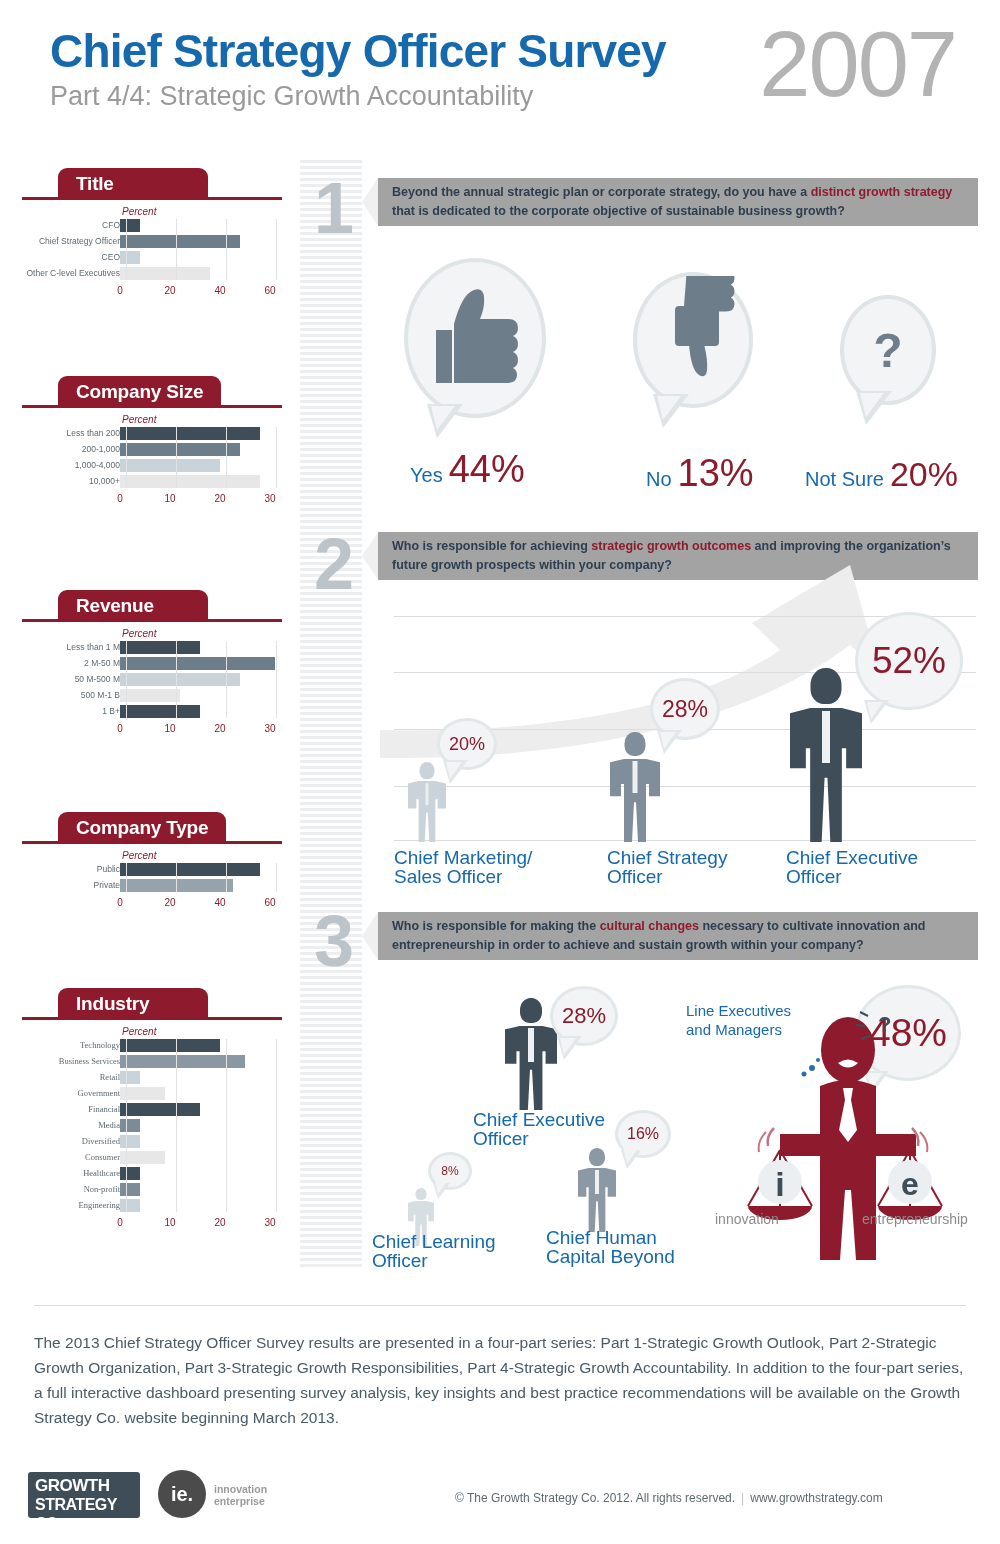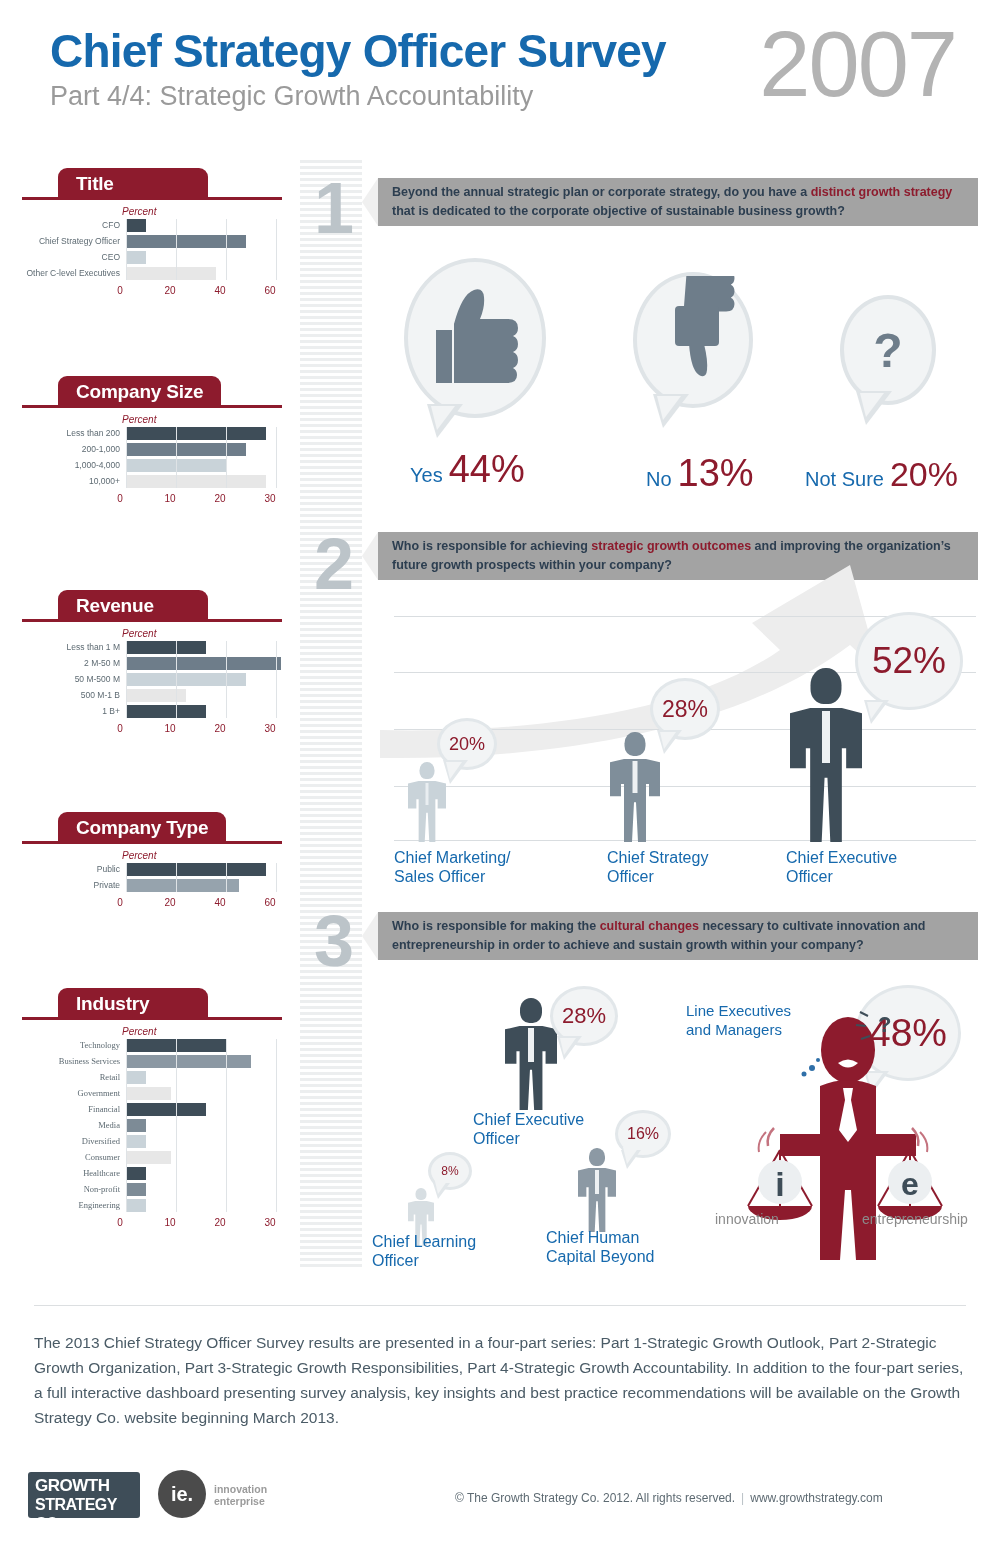--- a/index.html
+++ b/index.html
@@ -17,21 +17,21 @@
   .panel-head{position:relative;height:32px;}
   .panel-head .tab{position:absolute;left:36px;top:0;height:32px;min-width:150px;background:#8d1b2d;border-top-left-radius:9px;border-top-right-radius:9px;
       display:flex;align-items:center;padding:0 18px;box-sizing:border-box;}
   .panel-head .tab span{color:#fff;font-size:19px;font-weight:bold;letter-spacing:-0.2px;white-space:nowrap;}
   .panel-head .rule{position:absolute;left:0;bottom:0;width:260px;height:3px;background:#8d1b2d;}
   .panel-body{position:relative;padding-top:6px;}
   .pct-label{font-size:10px;font-style:italic;color:#8d1b2d;margin-left:100px;margin-bottom:2px;}
 
   .chart{position:relative;margin-left:0;}
   .row{display:flex;align-items:center;height:13px;margin-bottom:3px;}
-  .row .cat{width:98px;text-align:right;padding-right:6px;font-size:8.5px;color:#5d6a72;white-space:nowrap;overflow:hidden;line-height:13px;}
+  .row .cat{width:98px;text-align:right;font-size:8.5px;color:#5d6a72;white-space:nowrap;overflow:hidden;line-height:13px;}
   .row .track{position:relative;width:150px;height:13px;}
   .row .bar{position:absolute;left:0;top:0;height:13px;}
   .grid{position:absolute;left:104px;top:0;width:150px;height:100%;pointer-events:none;}
   .grid i{position:absolute;top:0;bottom:0;width:1px;background:#dfe3e6;}
   .axis{display:flex;margin-top:2px;}
   .axis .sp{width:98px;}
   .axis .ticks{position:relative;width:150px;height:16px;}
   .axis .ticks span{position:absolute;top:2px;font-size:10px;color:#8d1b2d;transform:translateX(-50%);}
 
   
@@ -52,21 +52,21 @@
   .answer{position:absolute;white-space:nowrap;}
   .answer .lbl{font-size:20px;color:#1669ad;vertical-align:baseline;}
   .answer .val{font-size:38px;color:#8d1b2d;vertical-align:baseline;margin-left:6px;}
 
   
   .person{position:absolute;}
   .person .head{position:absolute;left:50%;transform:translateX(-50%);border-radius:48% 48% 42% 42%;}
   .person .body{position:absolute;left:50%;transform:translateX(-50%);}
   .tie{position:absolute;left:50%;transform:translateX(-50%);background:#ffffff;}
 
-  .plabel{position:absolute;font-size:16px;color:#1669ad;line-height:19px;}
+  .plabel{position:absolute;font-size:19px;color:#1669ad;line-height:19px;}
   .pbubble{position:absolute;border:3px solid #e2e7ea;background:#f2f4f5;border-radius:50%;display:flex;align-items:center;justify-content:center;}
   .pbubble span{color:#8d1b2d;}
   .pbubble .ptail{position:absolute;left:6%;bottom:-17px;width:0;height:0;border-left:7px solid transparent;border-right:18px solid transparent;border-top:24px solid #e2e7ea;}
   .pbubble .ptail:after{content:"";position:absolute;left:-4px;top:-22px;border-left:4px solid transparent;border-right:12px solid transparent;border-top:17px solid #f2f4f5;}
 
   .gridline{position:absolute;height:1px;background:#d9dde0;}
 
   
   .foot-rule{position:absolute;left:34px;top:1305px;width:932px;height:1px;background:#dcdfe1;}
   .foot-text{position:absolute;left:34px;top:1330px;width:940px;font-size:15.5px;color:#4a5b66;line-height:25px;}

